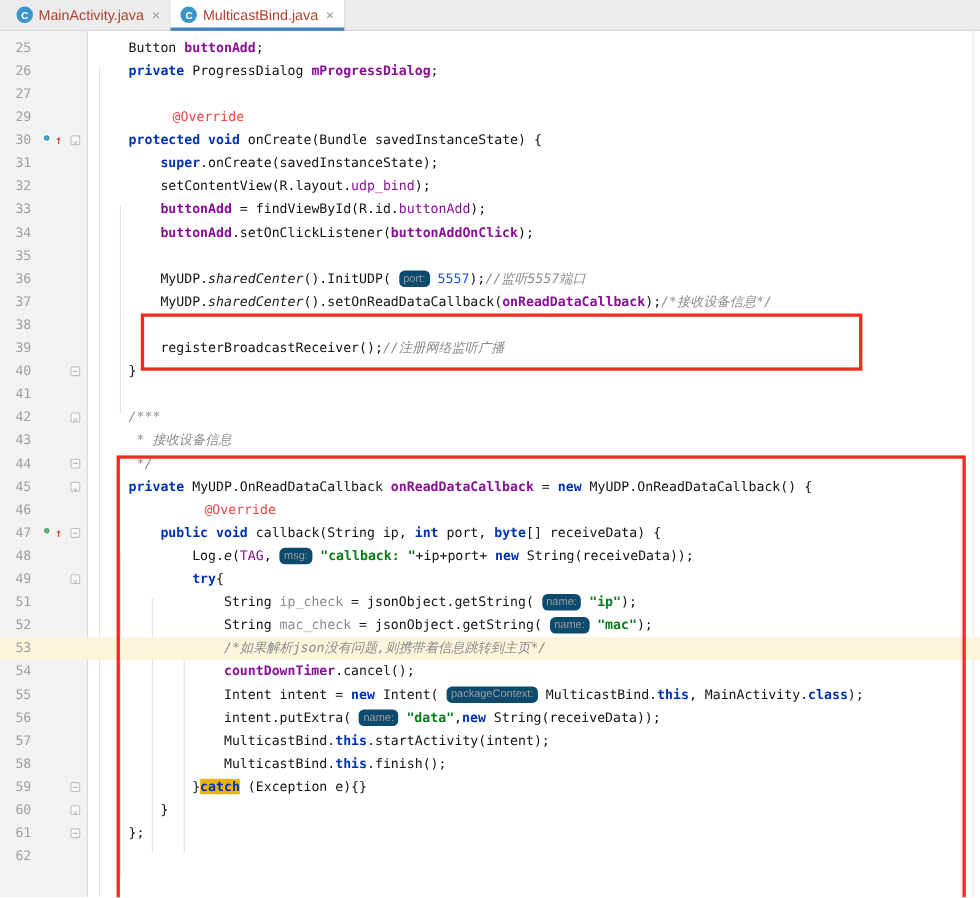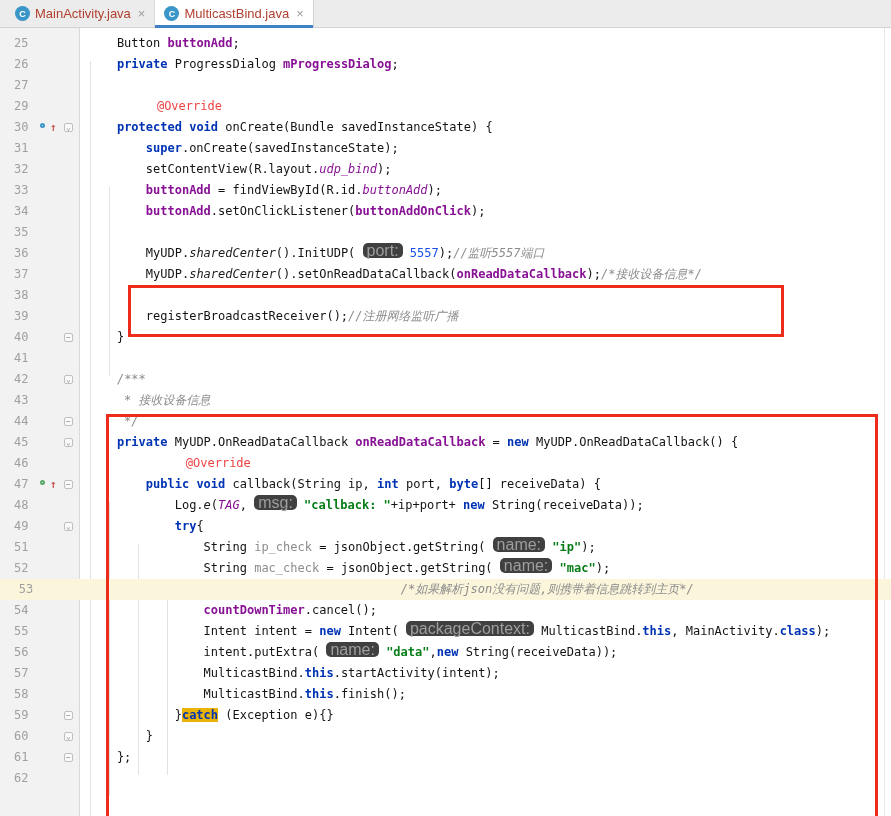--- a/index.html
+++ b/index.html
@@ -22,47 +22,47 @@
   
   .editor { position:relative; width:891px; height:788px; background:#ffffff; overflow:hidden; }
   .gutter-bg { position:absolute; left:0; top:0; width:80px; height:100%;
                background:#f2f2f2; border-right:1px solid #d9d9d9; z-index:0; }
   .iguide { position:absolute; width:1px; background:#e2e2e2; z-index:1; }
   .guide-right { position:absolute; left:884px; top:0; width:1px; height:100%; background:#e7e7e7; z-index:1; }
 
   #rows { position:absolute; left:0; top:5px; width:100%; z-index:2; }
   .row { display:flex; height:21px; line-height:21px; white-space:pre;
          font-family:"DejaVu Sans Mono","Liberation Mono",monospace; font-size:12px; color:#131313; }
-  .row.hl { background:#fbf5dc;text-align:center; }
+  .row.hl { background:#fbf5dc; }
   .g-num { display:inline-block; width:38px; padding-left:14px; color:#a0a0a0; flex:0 0 auto; }
   .g-ico { display:inline-block; width:24px; flex:0 0 auto; position:relative; }
   .g-fold { display:inline-block; width:19px; flex:0 0 auto; position:relative; }
   .code { padding-left:7px; flex:1 1 auto; }
 
   .ring { position:absolute; left:2px; top:6px; width:5px; height:5px; border-radius:50%;
           border:2px solid #3c95c8; background:#fff; }
   .ring.green { border-color:#59a869; }
   .arr { position:absolute; left:12px; top:0; color:#c75450; font-size:11px; font-weight:bold; line-height:21px; }
   .fbox { position:absolute; left:2px; top:6px; width:9px; height:9px; border:1px solid #bfbfbf;
           background:#fafafa; border-radius:2px; color:#8f8f8f; font-size:8px; line-height:7px;
           text-align:center; font-family:"DejaVu Sans Mono",monospace; }
 
   
   .k  { color:#0033b3; font-weight:bold; }
   .f  { color:#871094; font-weight:bold; }
-  .sf { color:#871094; font-style:italic; }
+  .sf { color:#871094; }
   .sm { color:#1a1a1a; font-style:italic; }
   .s  { color:#067d17; font-weight:bold; }
   .n  { color:#1750eb; }
   .c  { color:#8c8c8c; font-style:italic; }
   .a  { color:#ef4444;margin-left:40px; }
   .u  { color:#8c8c8c; }
   .khl{ color:#0033b3; font-weight:bold; background:#eab308; }
-  .h  { display:inline-block; background:#404040; color:#9e9e9e; border-radius:5px;
-        padding:0 4px; font-size:16px; line-height:15px; vertical-align:1px;
+  .h  { display:inline-block; background:#0c4a6e; color:#9e9e9e; border-radius:5px;
+        padding:0 4px; font-size:10px; line-height:15px; vertical-align:1px;
         font-family:"Liberation Sans",sans-serif; }
 
   
   .rbox { position:absolute; border:3px solid #ee2c1c; z-index:5; pointer-events:none; }
   .rbox1 { left:128px; top:257px; width:656px; height:52px; }
   .rbox2 { left:106px; top:386px; width:772px; height:423px; }
 </style>
 </head>
 <body>
 

